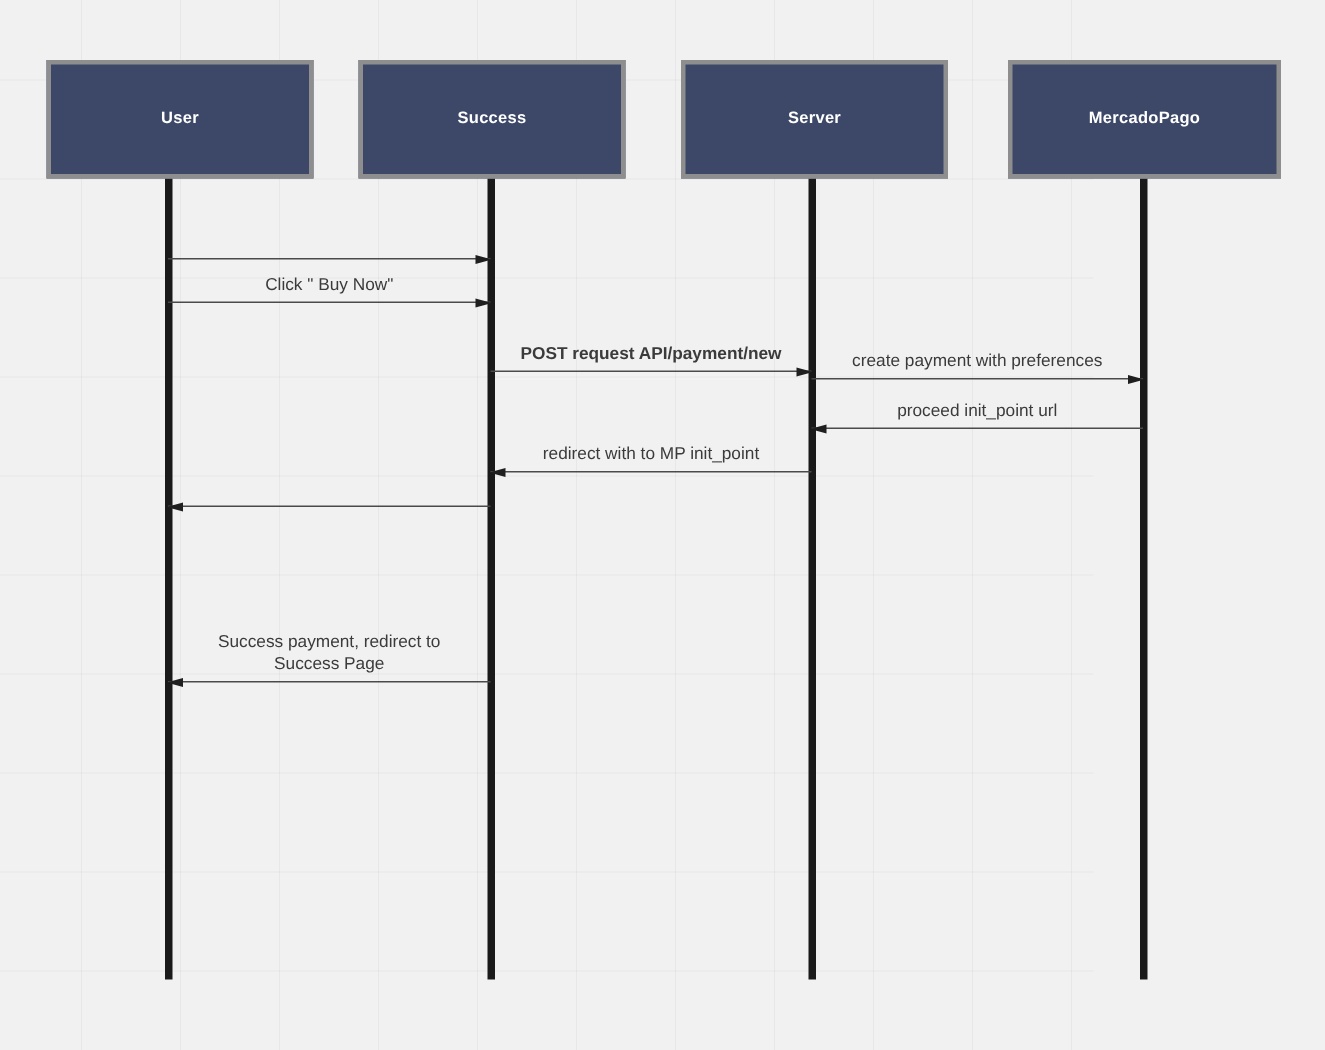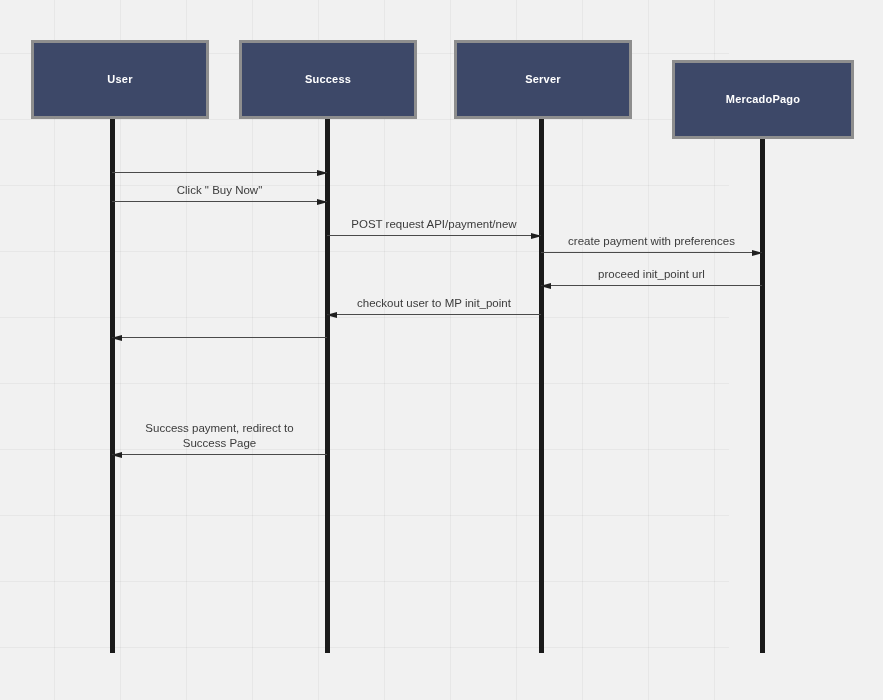--- a/index.html
+++ b/index.html
@@ -110,51 +110,51 @@
     <div class="lifeline" style="left: 760px; top: 119px; height: 534px;"></div>
     <div class="participant" style="left: 31px; top: 40px; width: 178px; height: 79px;">
       <div class="participant-label">User</div>
     </div>
     <div class="participant" style="left: 239px; top: 40px; width: 178px; height: 79px;">
       <div class="participant-label">Success</div>
     </div>
     <div class="participant" style="left: 454px; top: 40px; width: 178px; height: 79px;">
       <div class="participant-label">Server</div>
     </div>
-    <div class="participant" style="left: 672px; top: 40px; width: 182px; height: 79px; margin-top: 20px;">
+    <div class="participant" style="left: 672px; top: 40px; width: 182px; height: 79px;">
       <div class="participant-label">MercadoPago</div>
     </div>
     <div class="message arrow-right" style="left: 112px; width: 215px; top: 133px; height: 40px;">
       <div class="msg-line"></div>
       <div class="arrowhead"></div>
     </div>
     <div class="message arrow-right" style="left: 112px; width: 215px; top: 162px; height: 40px;">
       <div class="msg-line"></div>
       <div class="arrowhead"></div>
       <div class="msg-label">Click " Buy Now"</div>
     </div>
-    <div class="message arrow-right" style="left: 327px; width: 214px; top: 196px; height: 40px;">
+    <div class="message arrow-right" style="left: 327px; width: 214px; top: 208px; height: 40px; font-weight: bold;">
       <div class="msg-line"></div>
       <div class="arrowhead"></div>
       <div class="msg-label">POST request  API/payment/new</div>
     </div>
     <div class="message arrow-right" style="left: 541px; width: 221px; top: 213px; height: 40px;">
       <div class="msg-line"></div>
       <div class="arrowhead"></div>
       <div class="msg-label">create payment with preferences</div>
     </div>
     <div class="message arrow-left" style="left: 541px; width: 221px; top: 246px; height: 40px;">
       <div class="msg-line"></div>
       <div class="arrowhead"></div>
       <div class="msg-label">proceed init_point url</div>
     </div>
     <div class="message arrow-left" style="left: 327px; width: 214px; top: 275px; height: 40px;">
       <div class="msg-line"></div>
       <div class="arrowhead"></div>
-      <div class="msg-label">checkout user to MP init_point</div>
+      <div class="msg-label">redirect with to MP init_point</div>
     </div>
     <div class="message arrow-left" style="left: 112px; width: 215px; top: 298px; height: 40px;">
       <div class="msg-line"></div>
       <div class="arrowhead"></div>
     </div>
     <div class="message arrow-left" style="left: 112px; width: 215px; top: 415px; height: 40px;">
       <div class="msg-line"></div>
       <div class="arrowhead"></div>
       <div class="msg-label">Success payment, redirect to
 Success Page</div>

